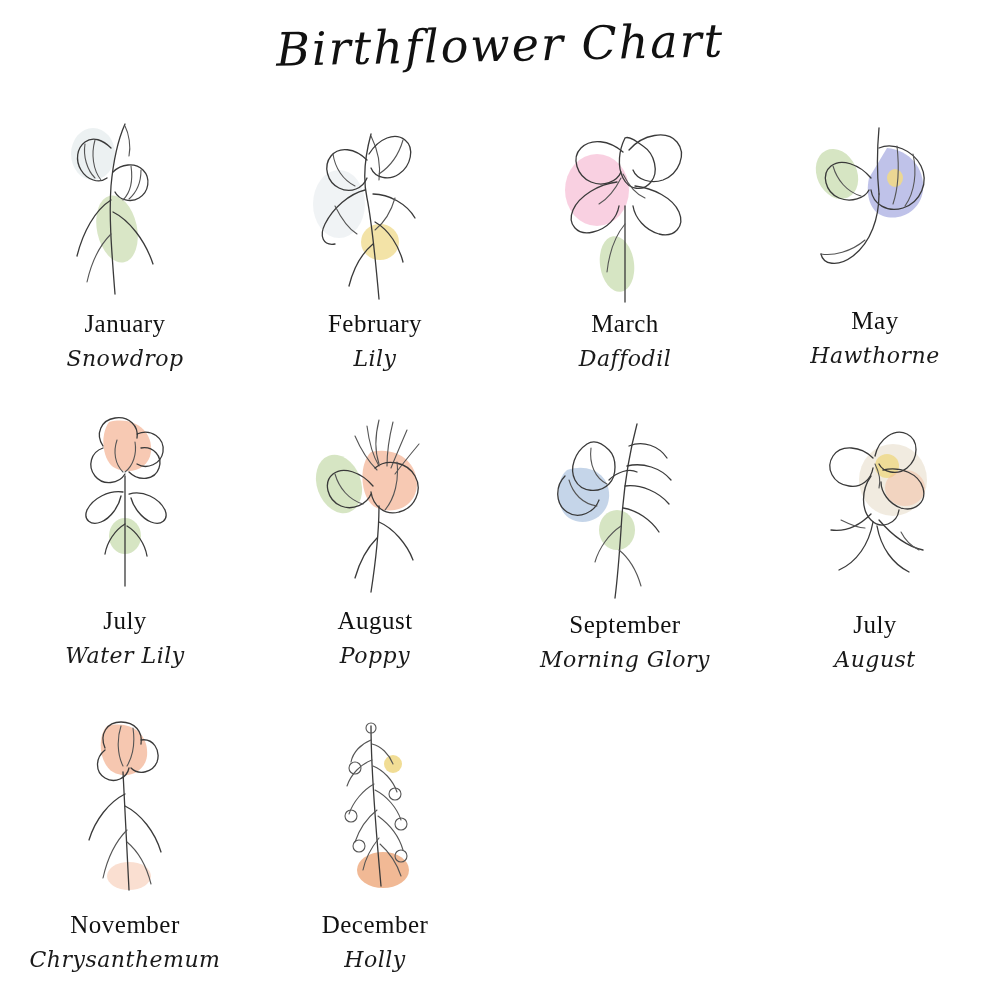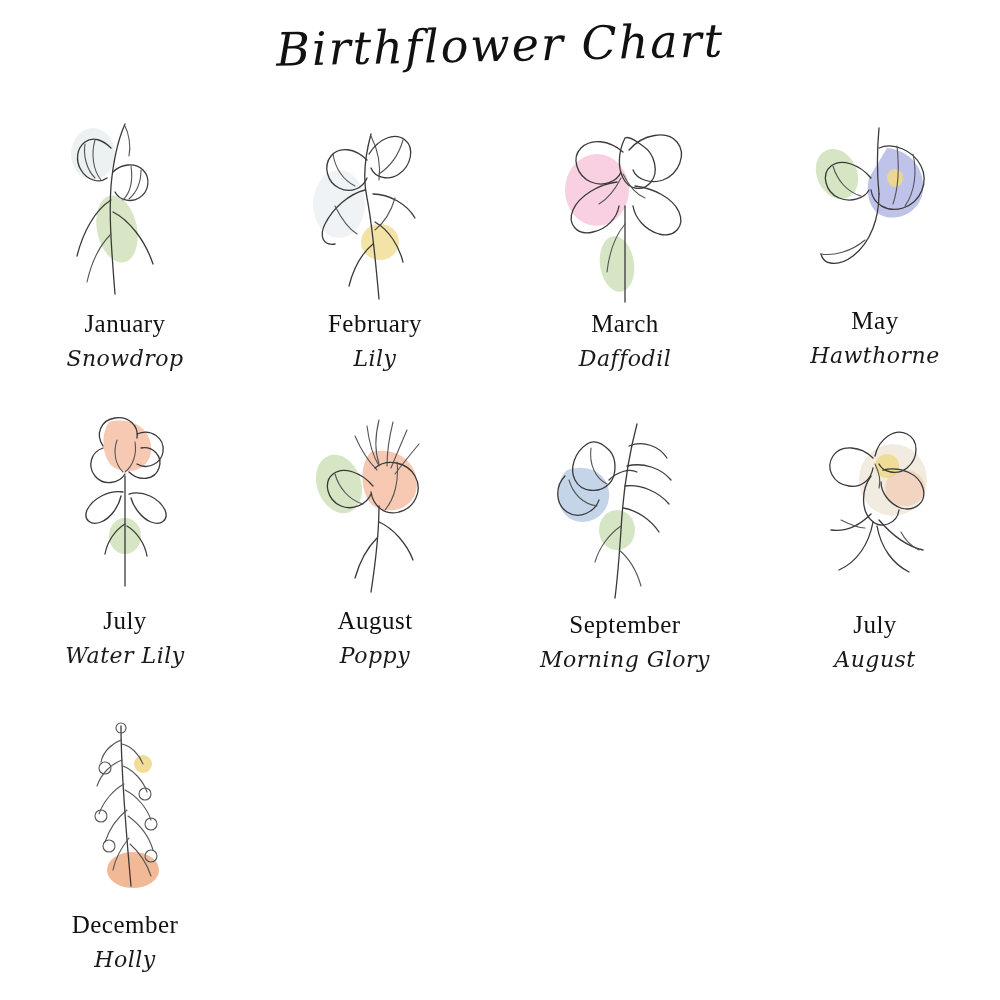--- a/index.html
+++ b/index.html
@@ -258,20 +258,40 @@
           <path class="stroke" d="M104 110 C116 124 130 136 148 140"></path>
           <path class="thin" d="M126 122 C130 130 136 136 144 140"></path>
           <path class="stroke" d="M98 112 C94 134 82 152 64 160"></path>
           <path class="stroke" d="M102 116 C106 138 118 154 134 162"></path>
         </svg>
       </div>
       <div class="month">July</div>
       <div class="flower">August</div>
     </div>
 
+    <div class="cell row3">
+      <div class="art">
+        <svg viewBox="0 0 200 200" aria-hidden="true">
+          <path d="M82 16 C106 10 124 24 122 46 C120 62 102 70 88 62 C74 54 72 26 82 16 Z" fill="#f4b79a" opacity="0.78"></path>
+          <ellipse cx="104" cy="166" rx="22" ry="14" fill="#f4b79a" opacity="0.45"></ellipse>
+          <path class="stroke" d="M80 38 C74 24 82 12 96 12 C110 12 118 22 116 34"></path>
+          <path class="stroke" d="M116 30 C128 28 136 40 132 52 C128 62 114 66 106 58"></path>
+          <path class="stroke" d="M80 40 C70 48 70 62 80 68 C90 74 102 68 104 58"></path>
+          <path class="thin" d="M96 16 C92 28 92 44 98 56"></path>
+          <path class="thin" d="M108 18 C110 32 108 46 102 56"></path>
+          <path class="stroke" d="M98 62 C100 100 102 140 104 180"></path>
+          <path class="stroke" d="M100 84 C84 92 70 110 64 130"></path>
+          <path class="stroke" d="M100 96 C116 104 130 122 136 142"></path>
+          <path class="thin" d="M102 120 C90 132 82 150 78 168"></path>
+          <path class="thin" d="M102 132 C114 142 122 158 126 174"></path>
+        </svg>
+      </div>
+      <div class="month">November</div>
+      <div class="flower">Chrysanthemum</div>
+    </div>
 
     <div class="cell row3">
       <div class="art">
         <ellipse></ellipse>
         <svg viewBox="0 0 200 200" aria-hidden="true">
           <ellipse cx="108" cy="160" rx="26" ry="18" fill="#eda77b" opacity="0.8"></ellipse>
           <circle cx="118" cy="54" r="9" fill="#efd98a" opacity="0.9"></circle>
           <path class="stroke" d="M96 16 C96 60 100 110 106 176"></path>
           <path class="thin" d="M96 30 C86 34 78 42 76 52"></path>
           <path class="thin" d="M97 34 C106 36 114 44 118 54"></path>

